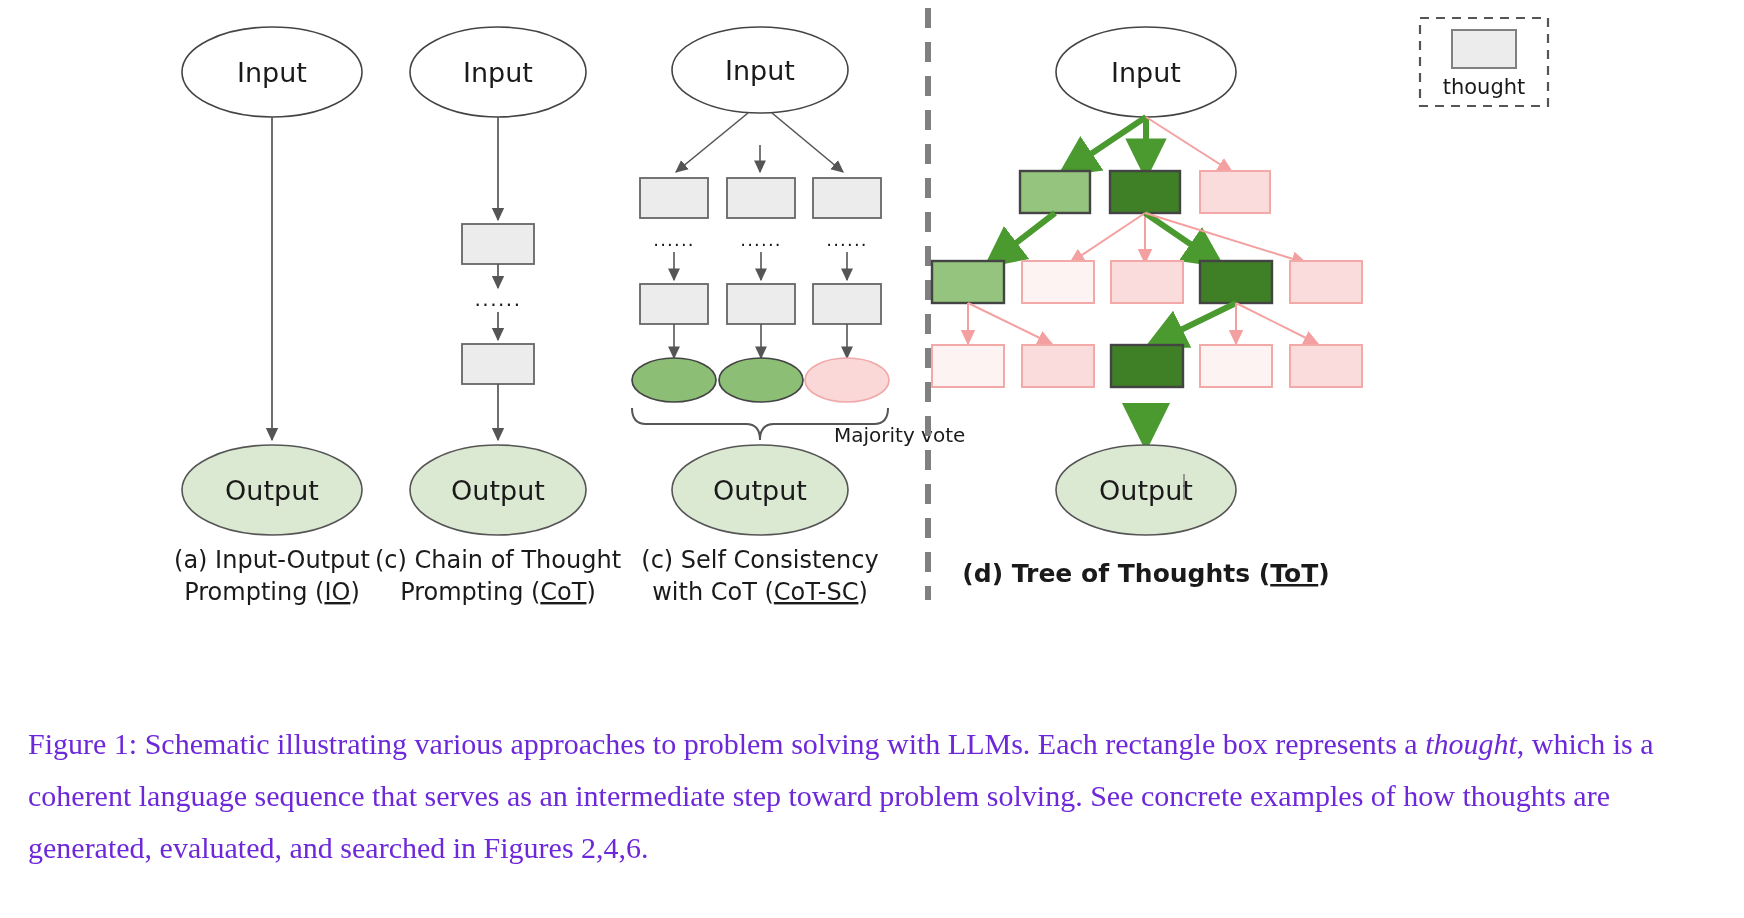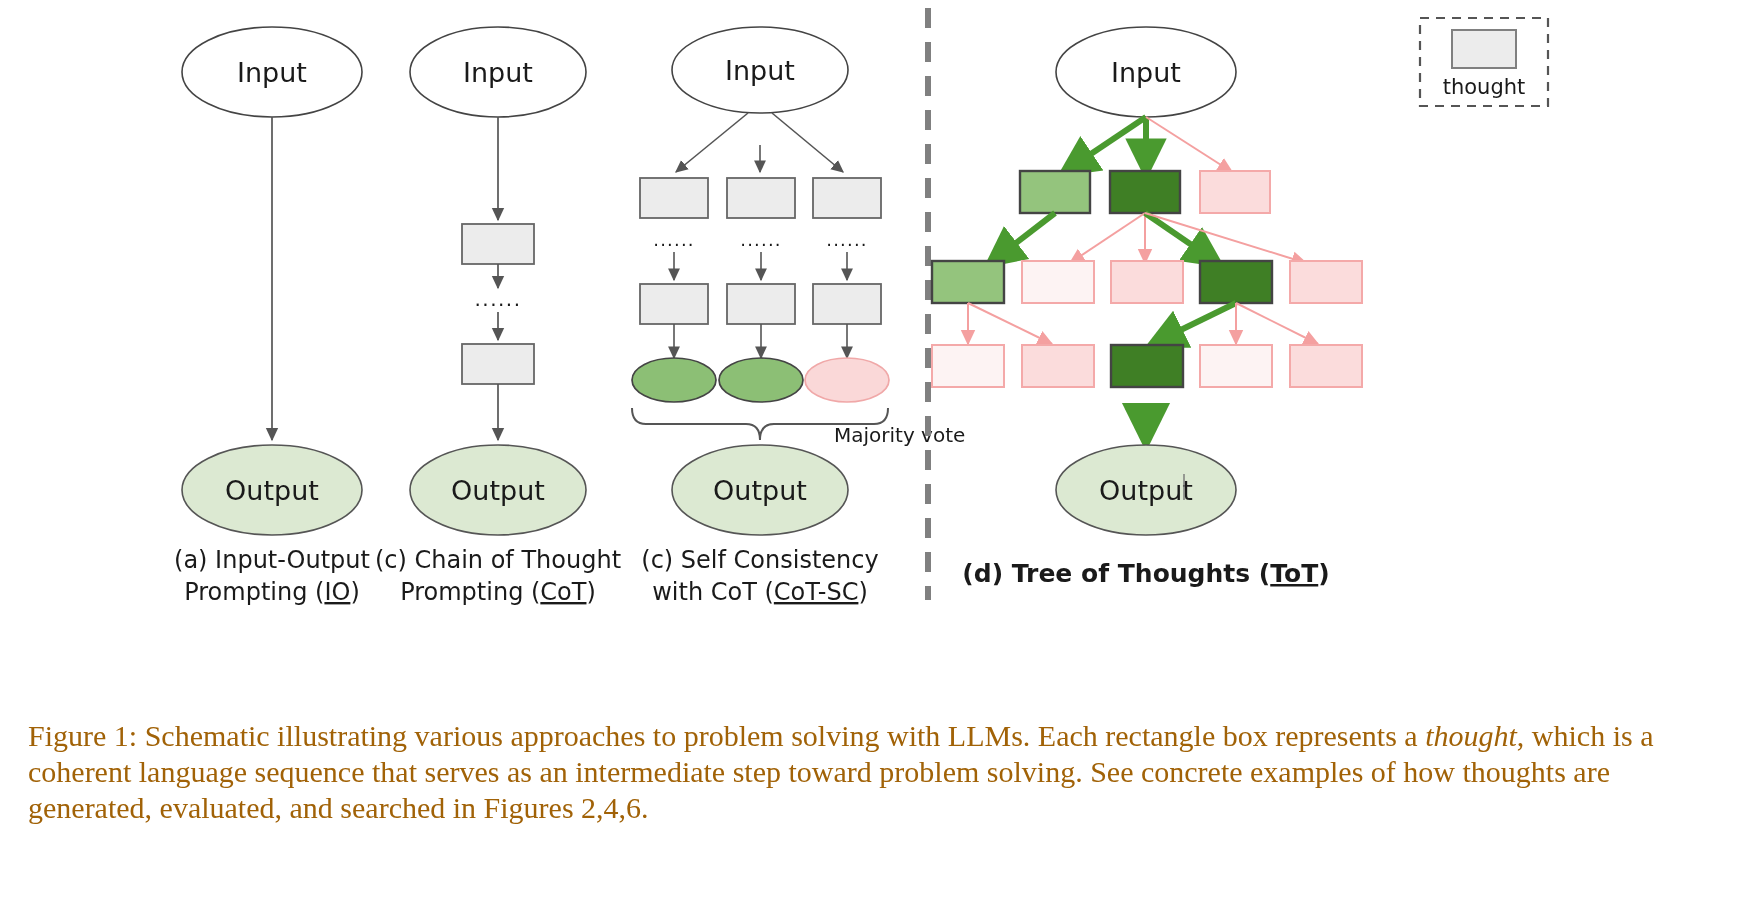--- a/index.html
+++ b/index.html
@@ -2,21 +2,21 @@
 <html><head>
 <meta charset="utf-8">
 <style>
   html,body{margin:0;padding:0;background:#ffffff;}
   body{width:1744px;height:918px;font-family:"DejaVu Sans",sans-serif;overflow:hidden;}
   #root{position:relative;width:1744px;height:918px;}
   svg.figure{position:absolute;left:0;top:0;width:1744px;height:700px;}
   .caption{
     position:absolute;left:28px;top:718px;width:1690px;
     font-family:"Liberation Serif","DejaVu Serif",serif;
-    font-size:30px;line-height:36px;color:#a16207;text-align:left;
+    font-size:30px;line-height:52px;color:#6d28d9;text-align:left;
   }
   .caption i{font-style:italic;}
   .txt{font-family:"DejaVu Sans",sans-serif;fill:#1a1a1a;}
 </style>
 </head>
 <body>
 
 <div id="root">
 
 <svg class="figure" viewBox="0 0 1744 700">

